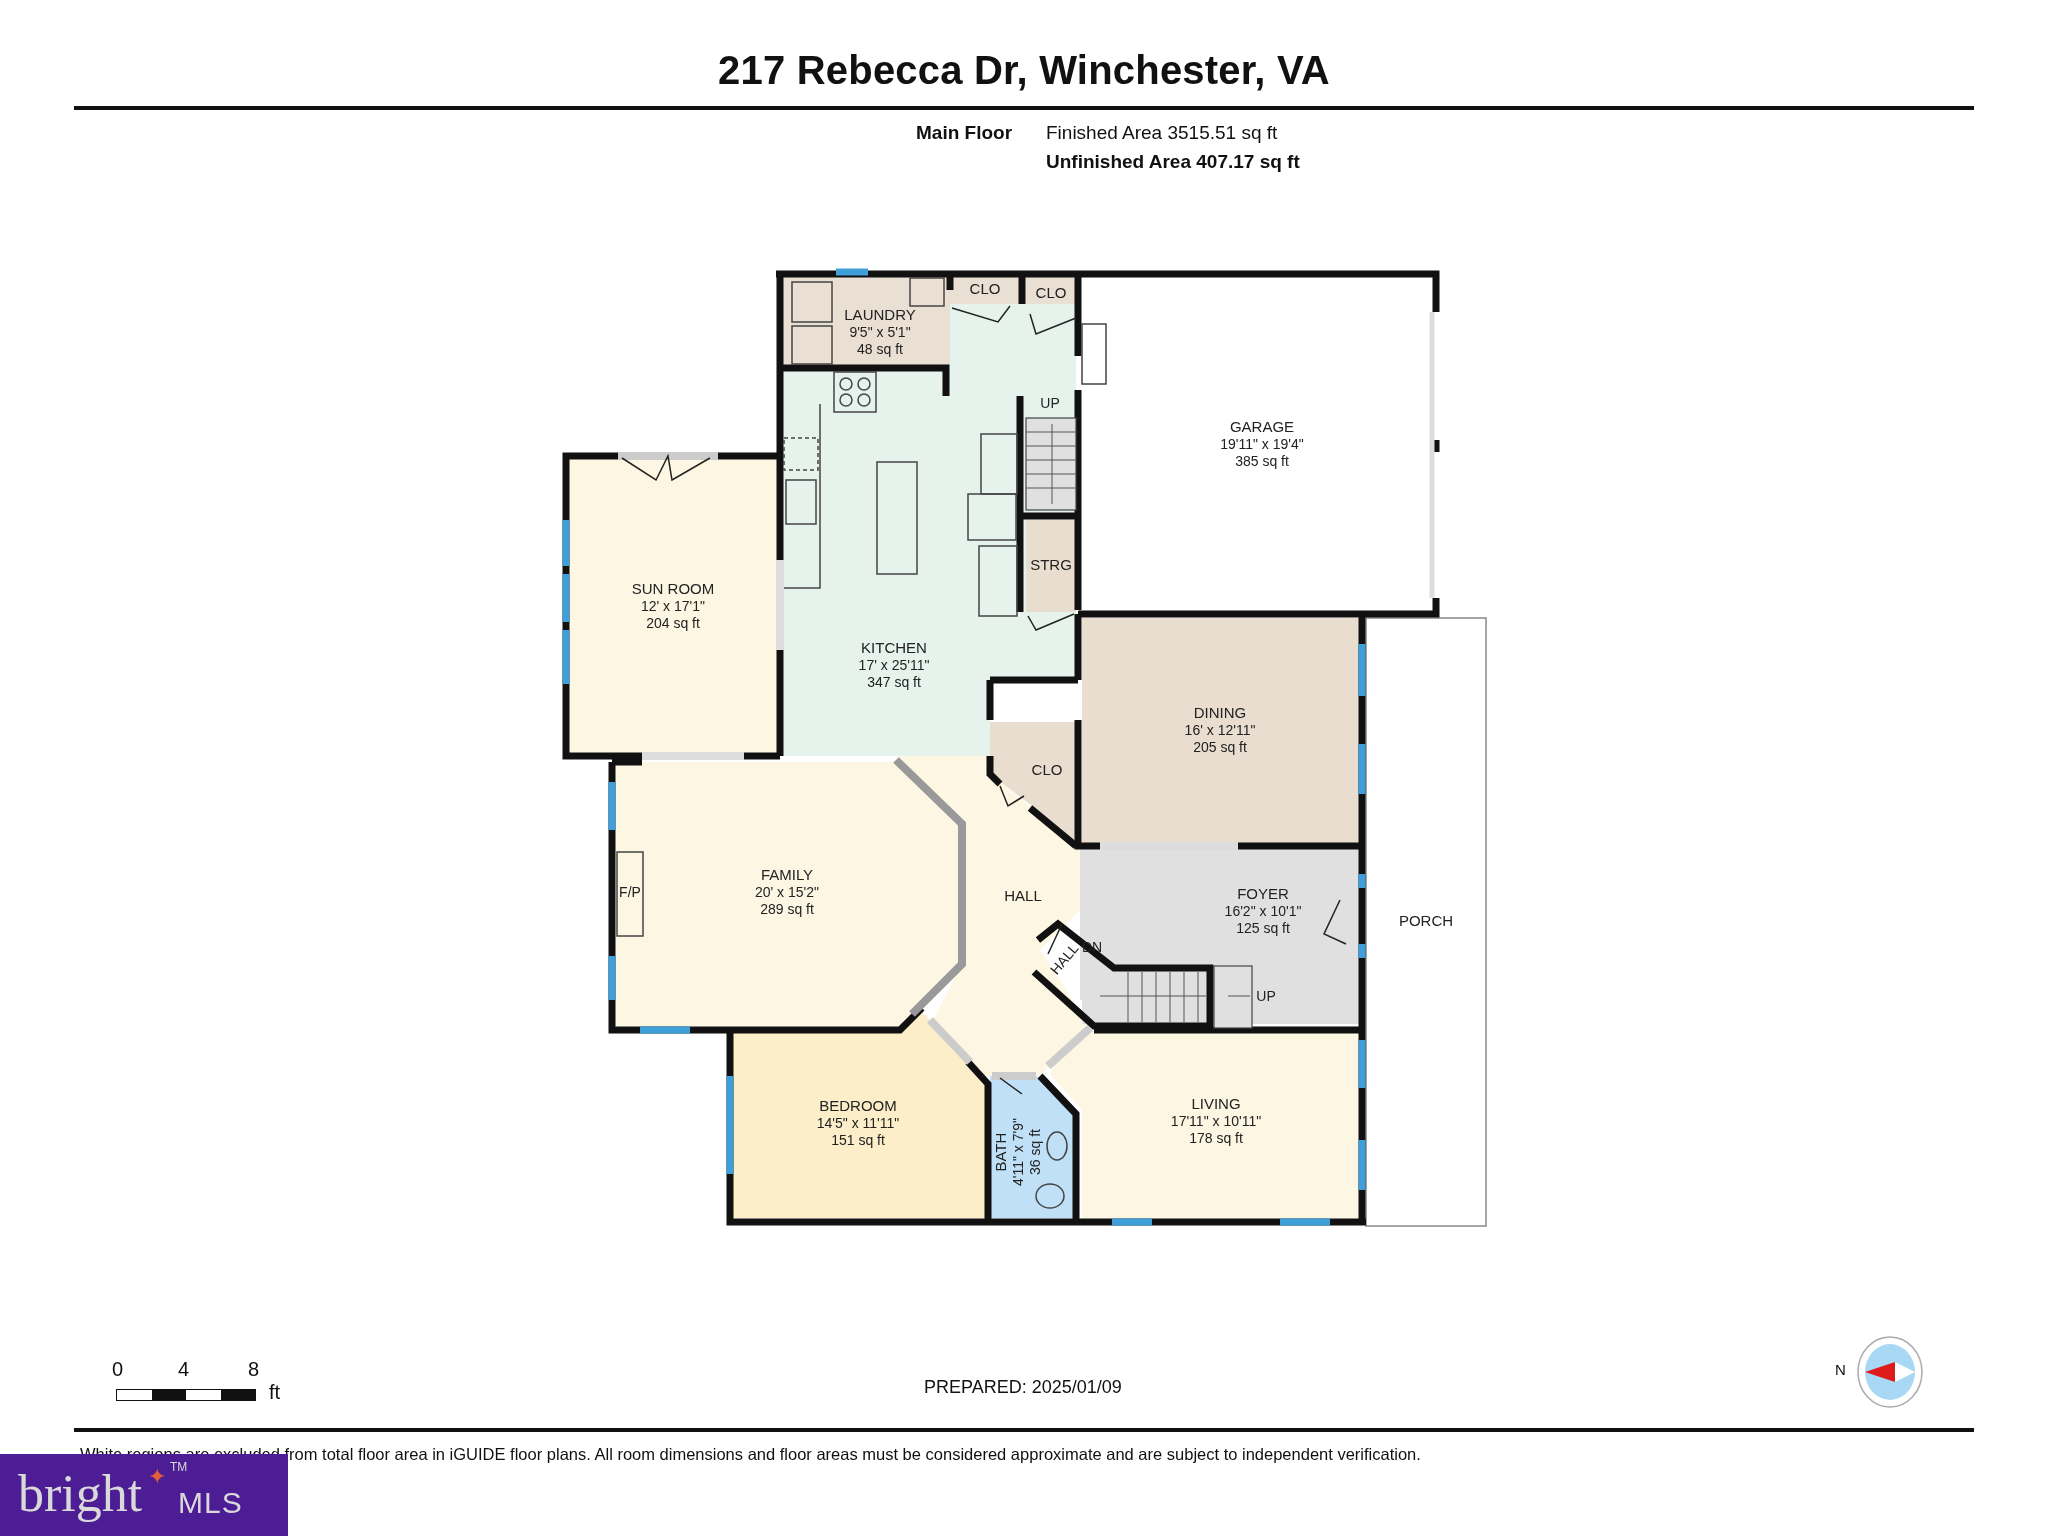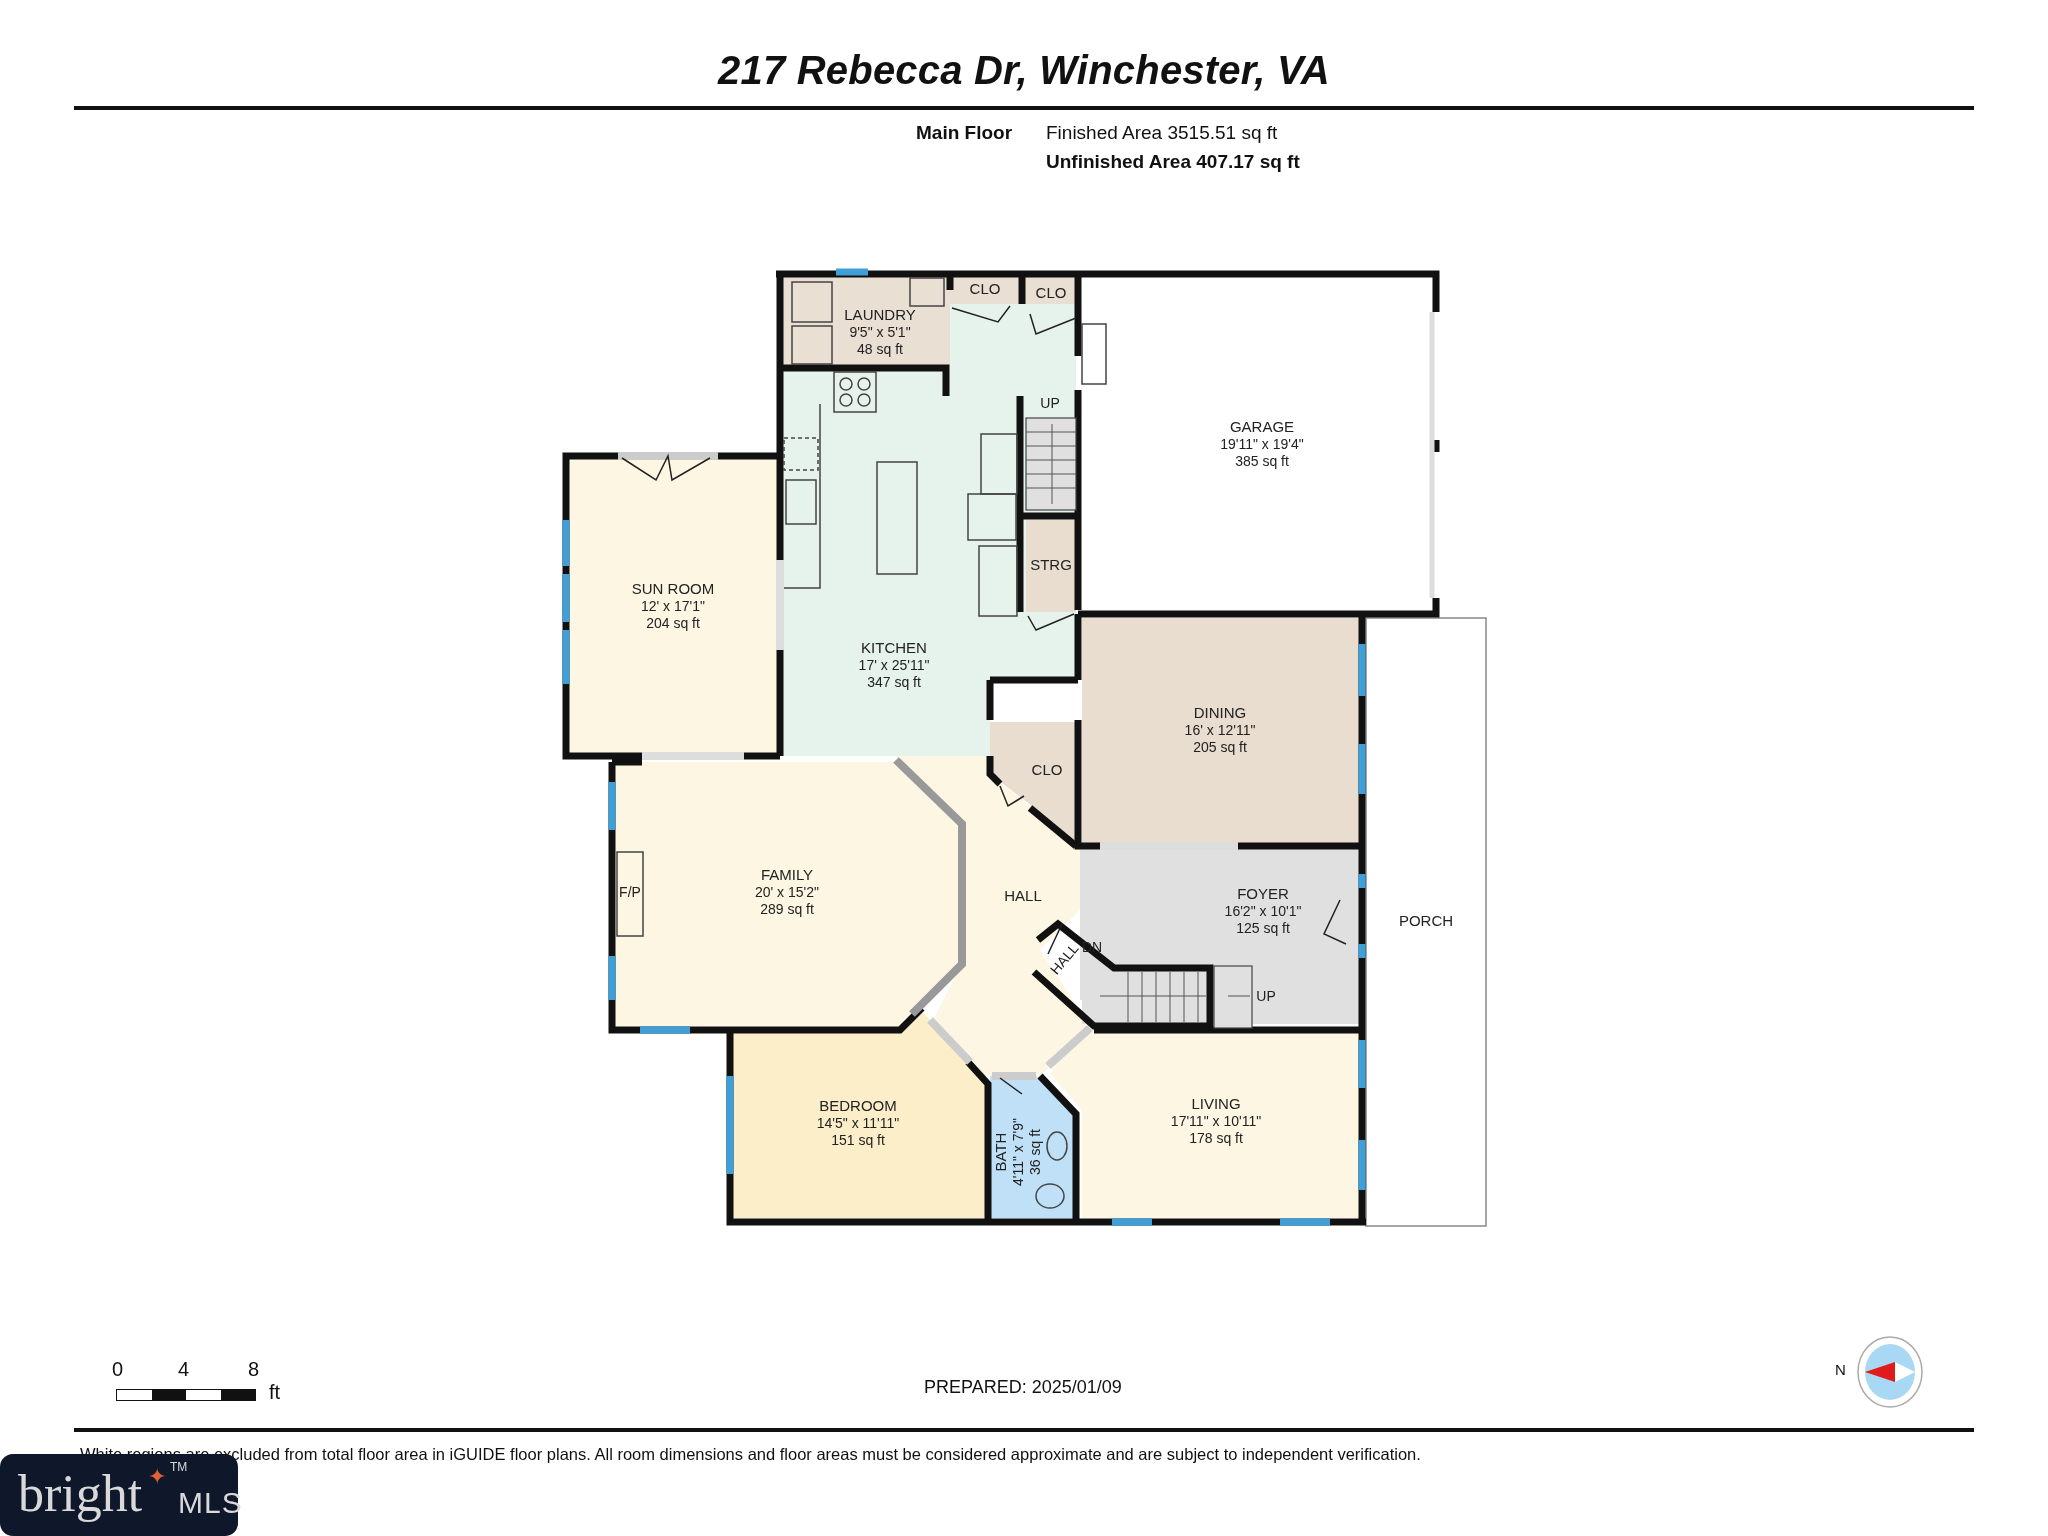--- a/index.html
+++ b/index.html
@@ -1,35 +1,35 @@
 <!DOCTYPE html>
 <html><head>
 <meta charset="utf-8">
 <style>
   html, body { margin:0; padding:0; background:#ffffff; }
   body { width:2048px; height:1536px; position:relative; overflow:hidden; font-family:"Liberation Sans", sans-serif; color:#111; }
-  .title { position:absolute; left:0; width:2048px; top:48px; text-align:center; font-size:40px; font-weight:bold; letter-spacing:0.2px;font-style:italic; }
+  .title { position:absolute; left:0; width:2048px; top:48px; text-align:center; font-size:40px; font-weight:bold; letter-spacing:0.2px; }
   .rule-top { position:absolute; left:74px; width:1900px; top:106px; height:4px; background:#111; }
   .rule-bottom { position:absolute; left:74px; width:1900px; top:1428px; height:4px; background:#111; }
   .floor-label { position:absolute; left:916px; top:122px; font-size:19px; font-weight:bold; }
   .area-line { position:absolute; left:1046px; font-size:19px; }
   .area1 { top:122px; } .area2 { top:151px;font-weight:bold; }
   svg.plan { position:absolute; left:0; top:0; }
   .room-text { font-family:"Liberation Sans", sans-serif; font-size:14px; fill:#222; text-anchor:middle; }
   .room-name { font-size:15px; }
   .scale-nums { position:absolute; top:1358px; left:112px; font-size:20px; }
   .scale-nums span { position:absolute; }
   .scale-bar { position:absolute; left:116px; top:1389px; width:138px; height:10px; border:1.5px solid #111; display:flex; }
   .scale-bar div { flex:1; height:100%; }
   .scale-unit { position:absolute; left:269px; top:1381px; font-size:20px;text-align:right; }
   .prepared { position:absolute; left:924px; top:1377px; font-size:18px; }
   .disclaimer { position:absolute; left:80px; top:1445px; font-size:16.5px; }
   .compass { position:absolute; left:1855px; top:1335px; width:70px; height:75px; }
   .compass-n { position:absolute; left:1835px; top:1361px; font-size:15px; }
-  .brand { position:absolute; left:0; top:1454px; width:238px; height:82px; background:#0f172a; color:#d9d9d9;border-radius:13px; }
+  .brand { position:absolute; left:0; top:1454px; width:288px; height:82px; background:#4c1d95; color:#d9d9d9; }
   .brand-word { position:absolute; left:18px; top:10px; font-family:"Liberation Serif", serif; font-size:52px; }
   .brand-mls { position:absolute; left:178px; top:32px; font-size:30px; letter-spacing:1px; }
   .brand-star { position:absolute; left:148px; top:10px; color:#e0603a; font-size:22px; }
   .brand-tm { position:absolute; left:170px; top:6px; font-size:12px; }
 </style>
 </head>
 <body>
 
 <div class="title">217 Rebecca Dr, Winchester, VA</div>
 <div class="rule-top"></div>

